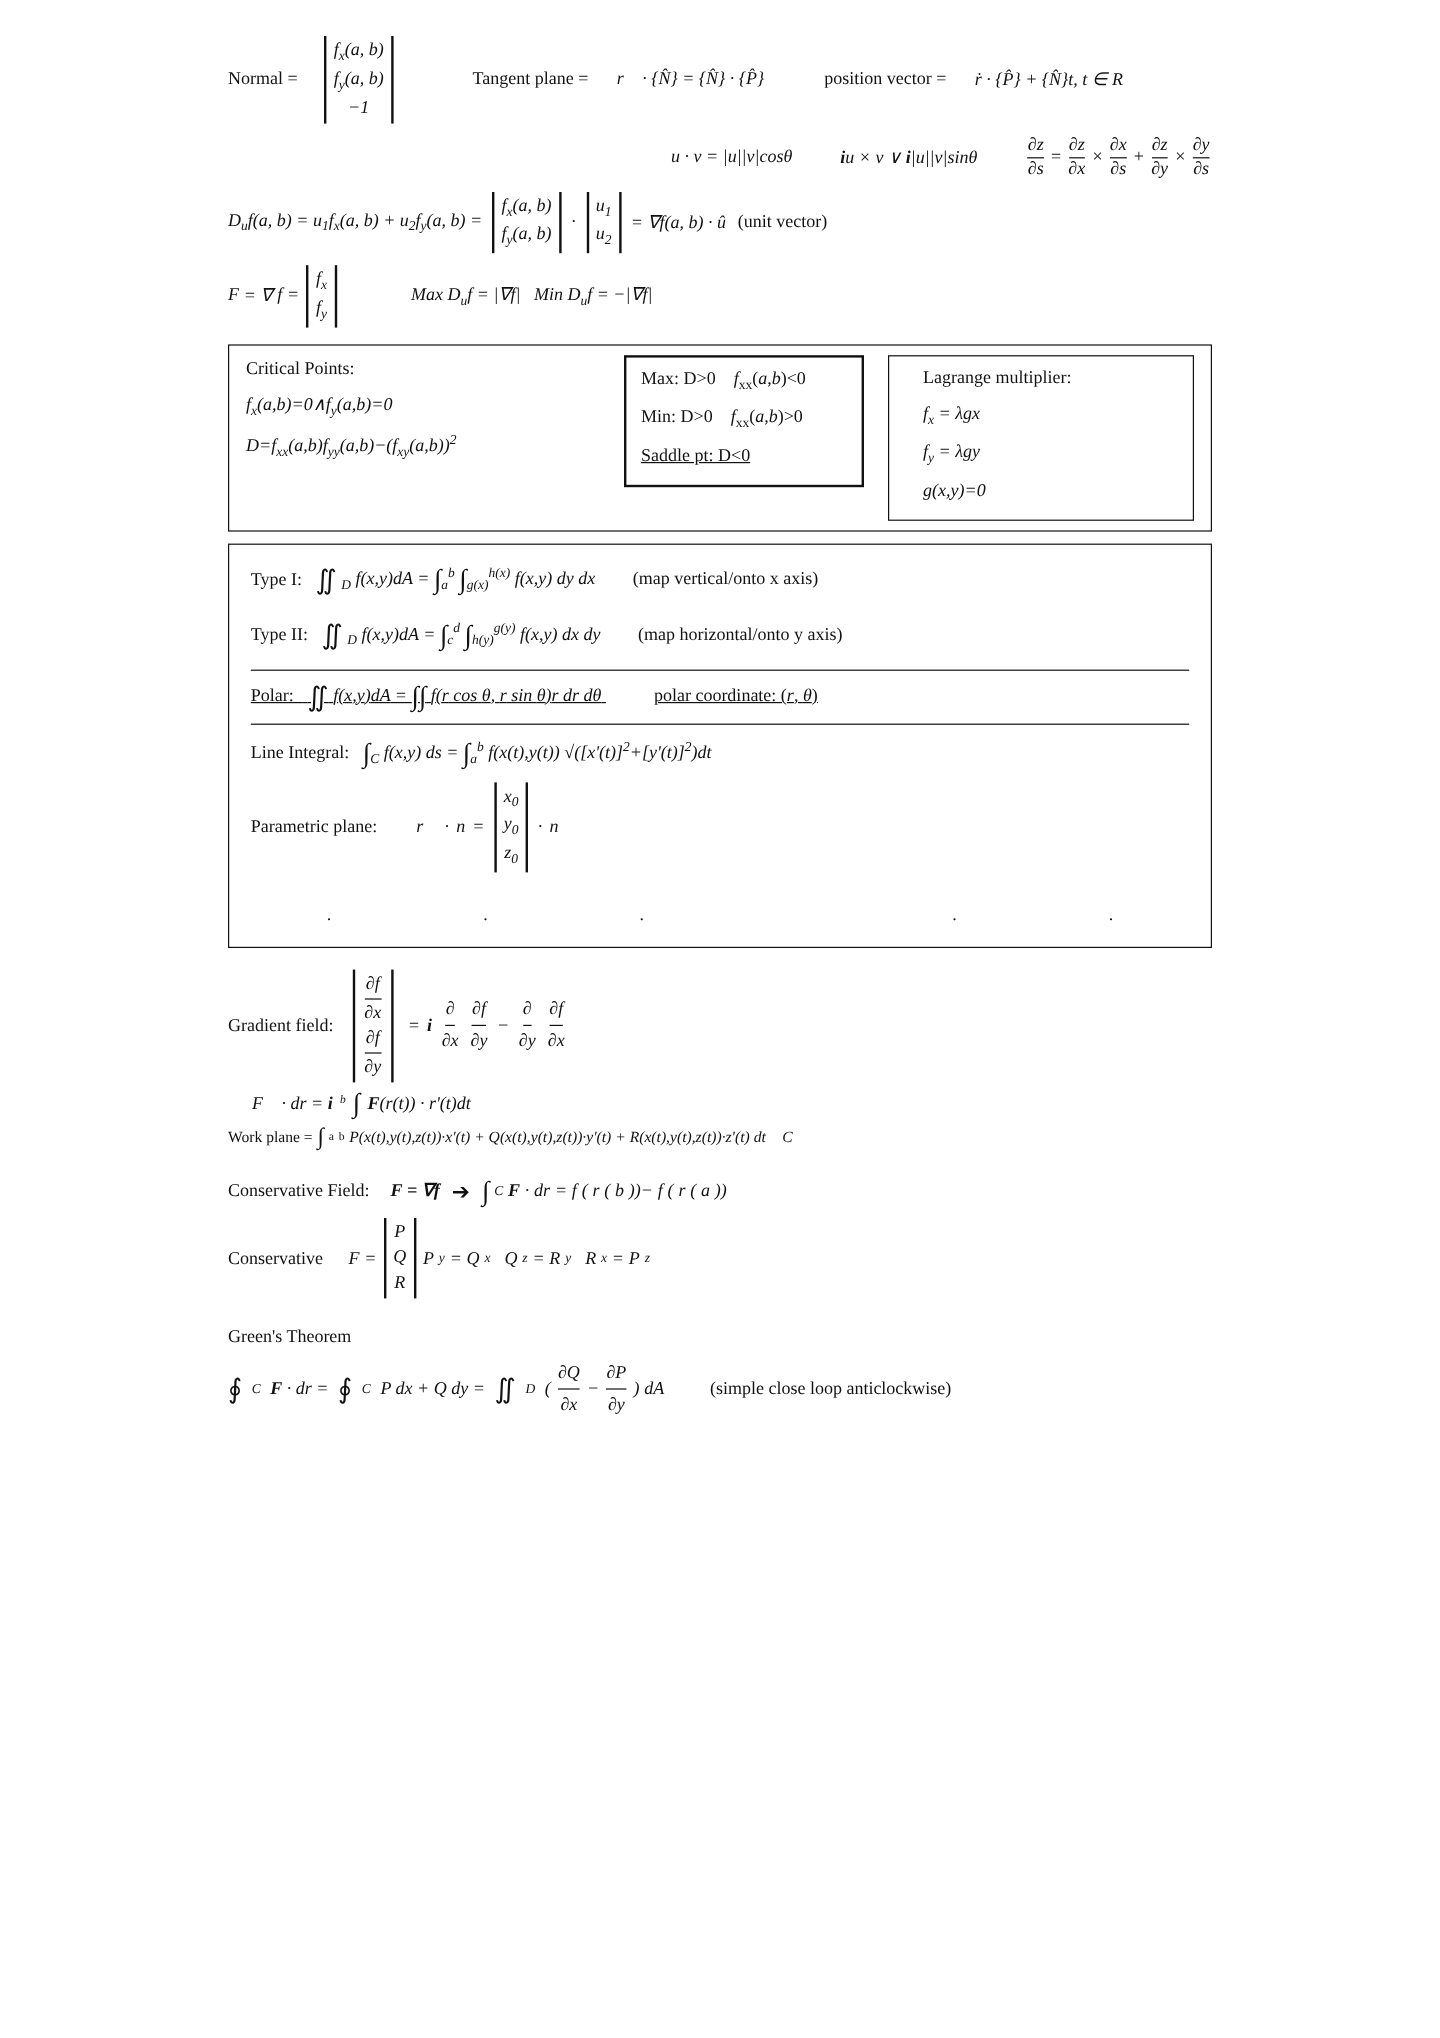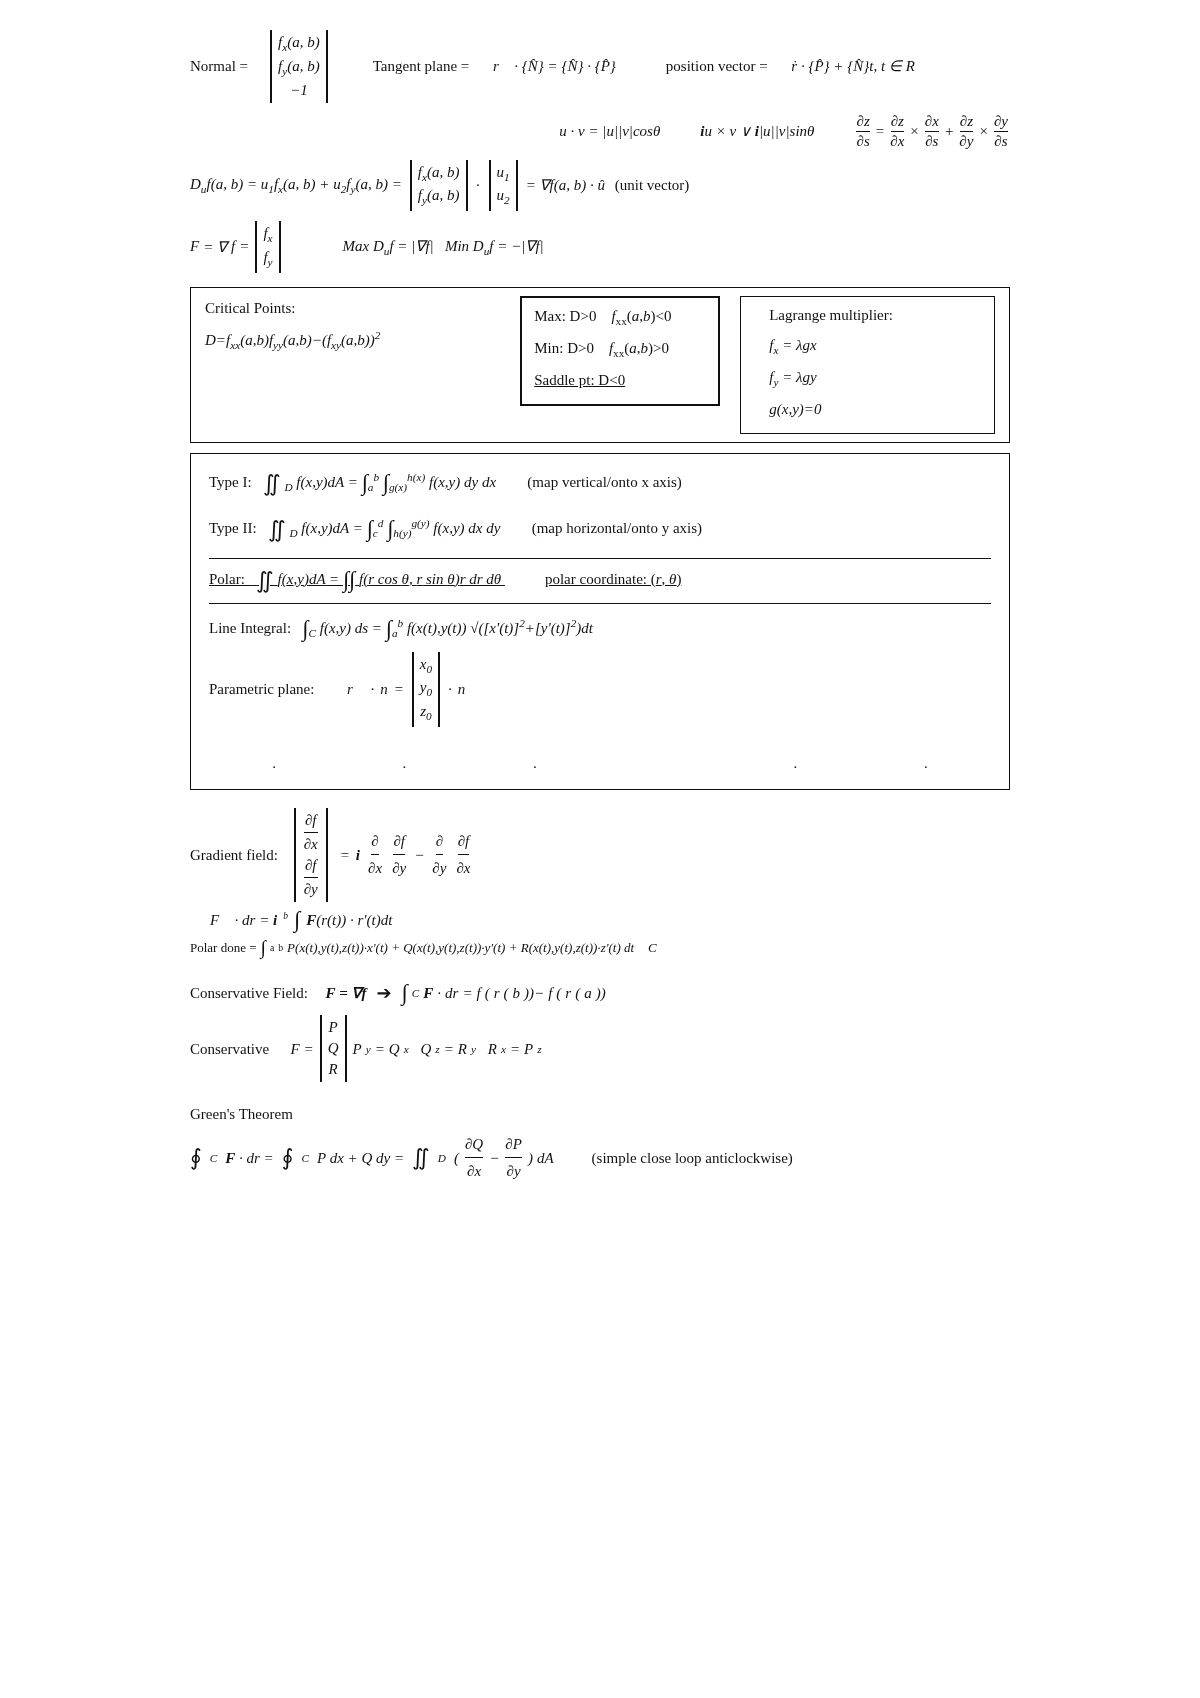--- a/index.html
+++ b/index.html
@@ -144,21 +144,21 @@
 
     <span>Normal =</span>
     <span>
       <span class="matrix-bracket">
         <span><em>f</em><sub>x</sub>(a, b)</span>
         <span><em>f</em><sub>y</sub>(a, b)</span>
         <span>−1</span>
       </span>
     </span>
 
-    <span style="margin-left:23px;text-align:center;">Tangent plane =</span>
+    <span style="margin-left:44px;text-align:center;">Tangent plane =</span>
     <span style="font-style:italic;">
       &nbsp;<em>r⃗</em> · {N̂} = {N̂} · {P̂}
     </span>
 
     <span style="margin-left:30px;">position vector =</span>
     <span style="font-style:italic;">
       &nbsp;<em>ṙ</em> · {P̂} + {N̂}<em>t</em>, <em>t</em> ∈ <em>R</em>
     </span>
   </div>
 
@@ -226,20 +226,23 @@
     </span>
     <span style="font-style:italic; margin-left:40px;">
       <em>Max D</em><sub><em>u</em></sub><em>f</em> = |∇<em>f</em>| &nbsp; <em>Min D</em><sub><em>u</em></sub><em>f</em> = −|∇<em>f</em>|
     </span>
   </div>
 </div>
 
 <div class="critical-row">
   <div class="crit-left">
     <div class="line bold">Critical Points:</div>
+    <div class="line" style="font-style:italic;">
+      <em>f</em><sub>x</sub>(<em>a</em>,<em>b</em>)=0∧<em>f</em><sub>y</sub>(<em>a</em>,<em>b</em>)=0
+    </div>
     <div class="line" style="font-style:italic;">
       <em>D</em>=<em>f</em><sub>xx</sub>(<em>a</em>,<em>b</em>)<em>f</em><sub>yy</sub>(<em>a</em>,<em>b</em>)−(<em>f</em><sub>xy</sub>(<em>a</em>,<em>b</em>))<sup>2</sup>
     </div>
   </div>
   <div class="crit-mid">
     <div class="line bold">
       Max: D&gt;0 &nbsp;&nbsp; <em>f</em><sub>xx</sub>(<em>a</em>,<em>b</em>)&lt;0
     </div>
     <div class="line bold">
       Min: D&gt;0 &nbsp;&nbsp; <em>f</em><sub>xx</sub>(<em>a</em>,<em>b</em>)&gt;0
@@ -373,21 +376,21 @@
   </div>
   <div class="line" style="display:flex; align-items:center; gap:6px; margin-left:20px; font-style:italic;">
     <span><em>F⃗</em> · <em>dr</em> = <strong><em>i</em></strong></span>
     <span style="font-size:0.85em;"><sup>b</sup></span>
     <span class="integral-sign">∫</span>
     <span>
       <em><strong>F</strong></em>(<em>r</em>(<em>t</em>)) · <em>r'</em>(<em>t</em>)<em>dt</em>
     </span>
   </div>
   <div class="line" style="display:flex; align-items:center; gap:4px; font-size:13px;">
-    <span>Polar done =</span>
+    <span>Work plane =</span>
     <span class="integral-sign">∫</span>
     <sub>a</sub>
       <sup>b</sup>
     <span style="font-style:italic;">
       <em>P</em>(<em>x</em>(<em>t</em>),<em>y</em>(<em>t</em>),<em>z</em>(<em>t</em>))·<em>x'</em>(<em>t</em>) + <em>Q</em>(<em>x</em>(<em>t</em>),<em>y</em>(<em>t</em>),<em>z</em>(<em>t</em>))·<em>y'</em>(<em>t</em>) + <em>R</em>(<em>x</em>(<em>t</em>),<em>y</em>(<em>t</em>),<em>z</em>(<em>t</em>))·<em>z'</em>(<em>t</em>) <em>dt</em>
     </span>
     <span style="font-style:italic;">&nbsp;&nbsp;&nbsp;<em>C</em></span>
   </div>
 </div>
 

